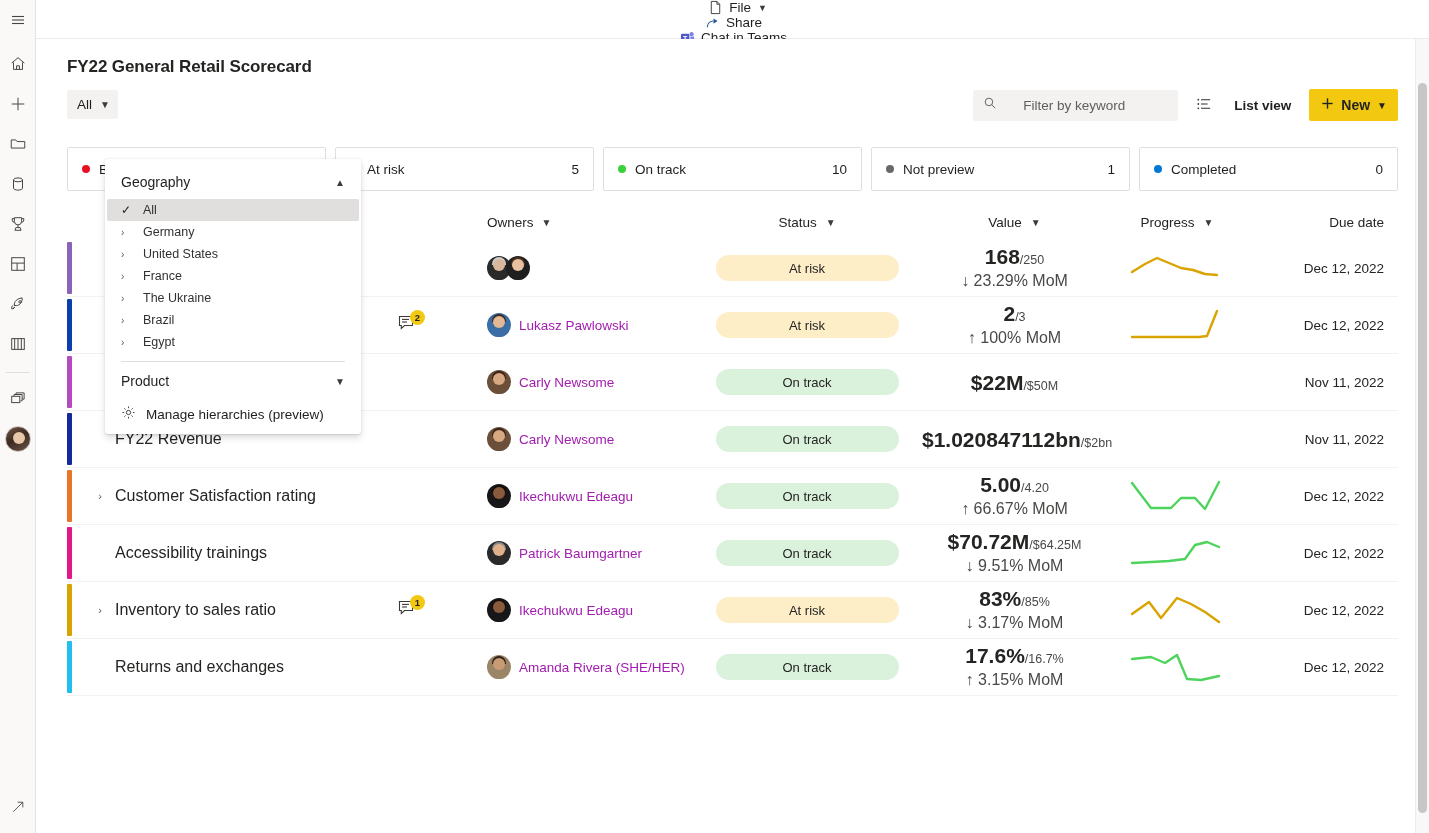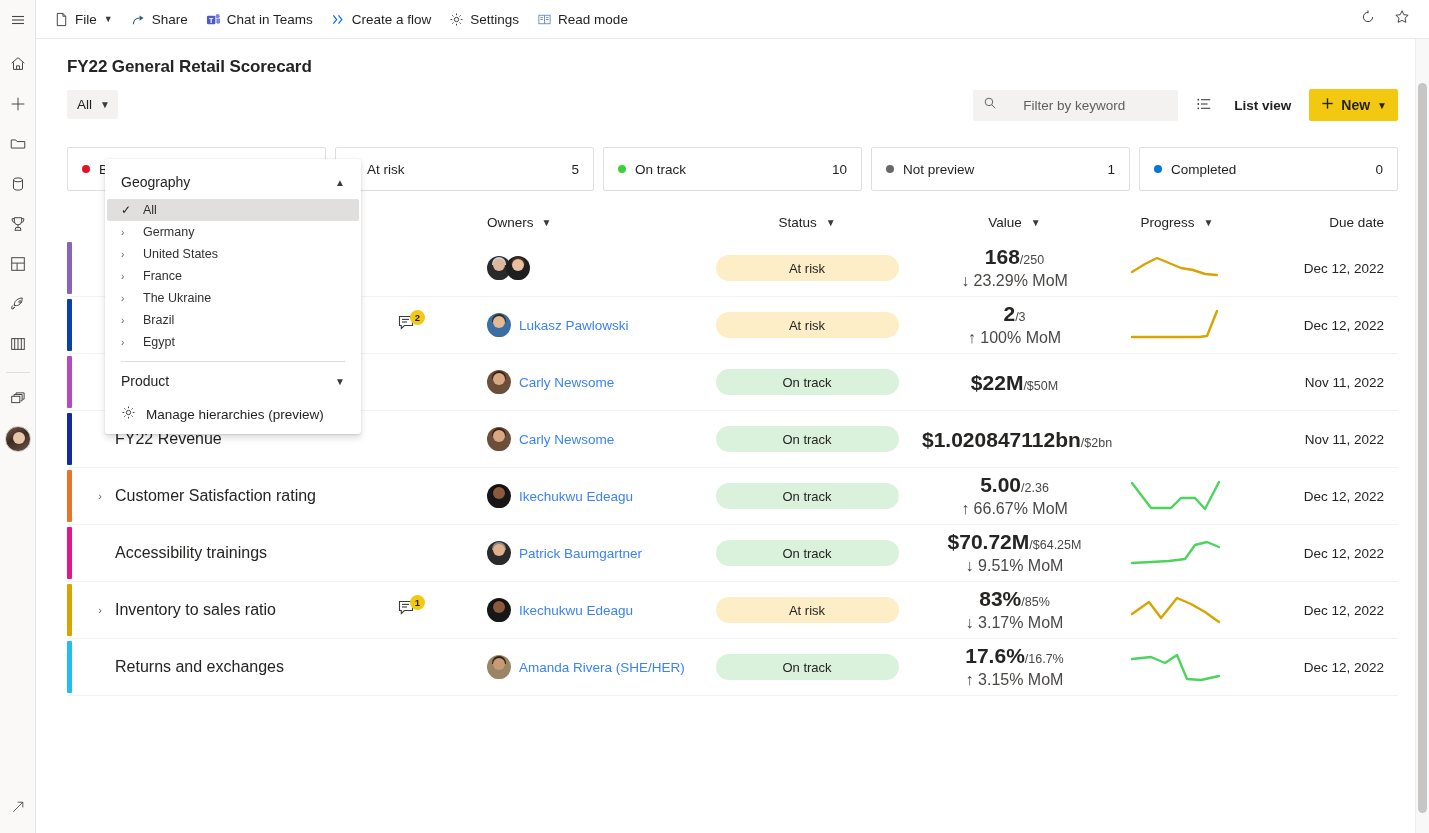--- a/index.html
+++ b/index.html
@@ -49,21 +49,21 @@
     background: #e8c6a8;
   }
   .rail-bottom { margin-top: auto; margin-bottom: 6px; }
 
   
   .cmdbar {
     position: absolute; left: 36px; top: 0;
     width: 1393px; height: 39px;
     background: #ffffff;
     border-bottom: 1px solid #edebe9;
-    display: flex; align-items: center;
+    display: flex; align-items: center; flex-direction: column;
   }
   .cmd-item {
     display: flex; align-items: center; gap: 6px;
     height: 30px; padding: 0 8px; margin-left: 2px;
     font-size: 13.5px; color: #201f1e; cursor: pointer;
     border-radius: 2px; white-space: nowrap;
   }
   .cmd-item:first-child { margin-left: 10px; }
   .cmd-ico { display: inline-flex; align-items: center; }
   .cmd-caret { font-size: 9px; color: #3b3a39; margin-left: 1px; }
@@ -210,21 +210,21 @@
     background: #8a8886;
   }
   .avatar::after {
     content: ""; position: absolute; left: 6px; top: 4px;
     width: 12px; height: 12px; border-radius: 50%;
   }
   .avatar::before {
     content: ""; position: absolute; left: 2px; bottom: -5px;
     width: 20px; height: 15px; border-radius: 50% 50% 0 0;
   }
-  .owner-name { font-size: 13.5px; color: #3b82f6; white-space: nowrap; }
+  .owner-name { font-size: 13.5px; color: #a21caf; white-space: nowrap; }
   .avatars-stack { display: flex; }
   .avatars-stack .avatar + .avatar { margin-left: -5px; }
 
   .c-status { width: 200px; display: flex; justify-content: center; }
   .pill {
     width: 183px; height: 26px; border-radius: 13px;
     display: flex; align-items: center; justify-content: center;
     font-size: 13px; color: #252423;
   }
   .pill.atrisk  { background: #fdeec8; }
@@ -712,21 +712,21 @@
               <div style="position: absolute; left: 5px; top: 1px; width: 14px; height: 8px; border-radius: 7px 7px 0px 0px; background: rgb(20, 13, 9);"></div>
               <div style="position: absolute; left: 6px; top: 3px; width: 12px; height: 12px; border-radius: 50%; background: rgb(138, 90, 60);"></div>
               <div style="position: absolute; left: 3px; bottom: -4px; width: 18px; height: 12px; border-radius: 9px 9px 0px 0px; background: rgb(23, 23, 26);"></div>
             </div>
             <span class="owner-name">Ikechukwu Edeagu</span>
           </div>
           <div class="c-status">
             <div class="pill ontrack">On track</div>
           </div>
           <div class="c-value">
-            <div class="val-main"><span>5.00</span><span class="val-target">/2.36</span></div>
+            <div class="val-main"><span>5.00</span><span class="val-target">/4.20</span></div>
             <div class="val-delta">↑ 66.67% MoM</div>
           </div>
           <div class="c-progress">
             <svg width="96" height="36" viewBox="0 0 96 36">
               <polyline fill="none" stroke="#4ed45c" stroke-width="2.4" stroke-linejoin="round" stroke-linecap="round" points="3,5 22,30 42,30 52,20 66,20 76,31 90,4"></polyline>
             </svg>
           </div>
           <div class="c-due">Dec 12, 2022</div>
         </div>
         <div class="row">

